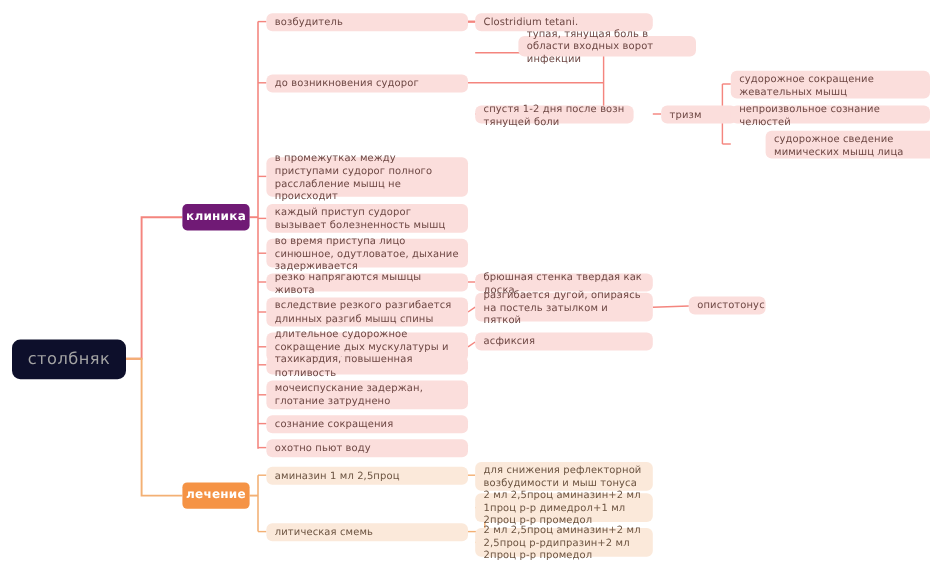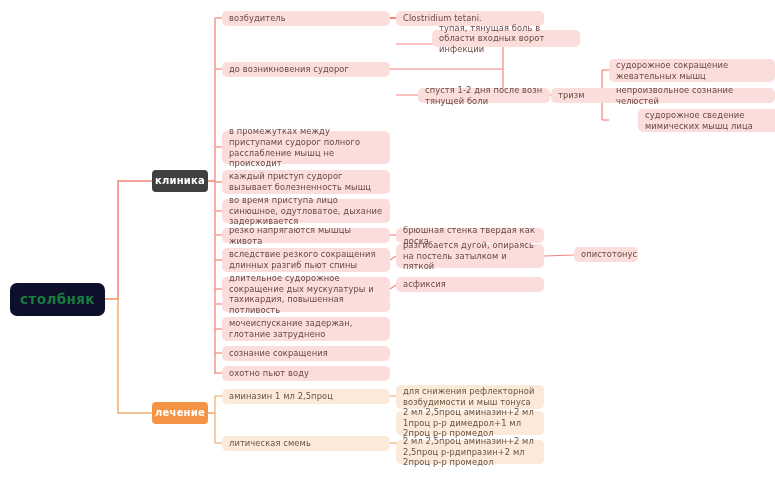--- a/index.html
+++ b/index.html
@@ -28,23 +28,23 @@
     display: flex;
     align-items: center;
     line-height: 1.28;
     letter-spacing: 0.1px;
   }
   .node span { display: block; width: 100%; }
 
   
   .n-root {
     background: #0d0f2b;
-    color: #15803d;
+    color: #a3a3a3;
     font-size: 13.5px;
-    font-weight: bold;
+    font-weight: normal;
     justify-content: center;
     text-align: center;
     border-radius: 7px;
     letter-spacing: 0.4px;
   }
   
   .n-branch-red {
     background: #f4453c;
     color: #ffffff;
     font-size: 10px;
@@ -143,41 +143,41 @@
     <path d="M390 443 L404 443" stroke="#f3b074" stroke-width="1.2" fill="none"></path>
     <path d="M404 423 L404 452" stroke="#f3b074" stroke-width="1.2" fill="none"></path>
     <path d="M404 423 L396 423" stroke="#f3b074" stroke-width="1.2"></path>
     <path d="M404 452 L396 452" stroke="#f3b074" stroke-width="1.2"></path>
   </svg>
 
   <div class="node n-root" id="root-node" style="left: 10px; top: 283px; width: 95px; height: 33px;">
     <span>столбняк</span>
   </div>
 
-  <div class="node n-branch-red" id="branch-clinic" style="left: 152px; top: 170px; width: 56px; height: 22px; background: #404040;">
+  <div class="node n-branch-red" id="branch-clinic" style="left: 152px; top: 170px; width: 56px; height: 22px; background: #701a75;">
     <span>клиника</span>
   </div>
   <div class="node n-branch-orange" id="branch-treatment" style="left: 152px; top: 402px; width: 56px; height: 22px; background: rgb(245, 147, 69);">
     <span>лечение</span>
   </div>
 
   <div id="leaf-layer">
       <div class="node n-pink" style="left: 222px; top: 11px; width: 168px; height: 15px;">
         <span>возбудитель</span>
       </div>
       <div class="node n-pink" style="left: 396px; top: 11px; width: 148px; height: 15px;">
         <span>Clostridium tetani.</span>
       </div>
       <div class="node n-pink" style="left: 222px; top: 62px; width: 168px; height: 15px;">
         <span>до возникновения судорог</span>
       </div>
       <div class="node n-pink" style="left: 396px; top: 30px; width: 148px; height: 17px; margin-left: 36px;">
         <span>тупая, тянущая боль в области входных ворот инфекции</span>
       </div>
-      <div class="node n-pink" style="left: 396px; top: 88px; width: 132px; height: 15px; margin-left: 22px;">
+      <div class="node n-pink" style="left: 396px; top: 88px; width: 132px; height: 15px;">
         <span>спустя 1-2 дня после возн тянущей боли</span>
       </div>
       <div class="node n-pink" style="left: 551px; top: 88px; width: 63px; height: 15px;">
         <span>тризм</span>
       </div>
       <div class="node n-pink" style="left: 609px; top: 59px; width: 166px; height: 23px;">
         <span>судорожное сокращение жевательных мышц</span>
       </div>
       <div class="node n-pink" style="left: 609px; top: 88px; width: 166px; height: 15px;">
         <span>непроизвольное сознание челюстей</span>
@@ -194,21 +194,21 @@
       <div class="node n-pink" style="left: 222px; top: 199px; width: 168px; height: 24px;">
         <span>во время приступа лицо синюшное, одутловатое, дыхание задерживается</span>
       </div>
       <div class="node n-pink" style="left: 222px; top: 228px; width: 168px; height: 15px;">
         <span>резко напрягаются мышцы живота</span>
       </div>
       <div class="node n-pink" style="left: 396px; top: 228px; width: 148px; height: 15px;">
         <span>брюшная стенка твердая как доска</span>
       </div>
       <div class="node n-pink" style="left: 222px; top: 248px; width: 168px; height: 24px;">
-        <span>вследствие резкого сокращения длинных разгиб пьют спины</span>
+        <span>вследствие резкого разгибается длинных разгиб мышц спины</span>
       </div>
       <div class="node n-pink" style="left: 396px; top: 244px; width: 148px; height: 24px;">
         <span>разгибается дугой, опираясь на постель затылком и пяткой</span>
       </div>
       <div class="node n-pink" style="left: 574px; top: 247px; width: 64px; height: 15px;">
         <span>опистотонус</span>
       </div>
       <div class="node n-pink" style="left: 222px; top: 277px; width: 168px; height: 24px;">
         <span>длительное судорожное сокращение дых мускулатуры и мышц гортани</span>
       </div>

